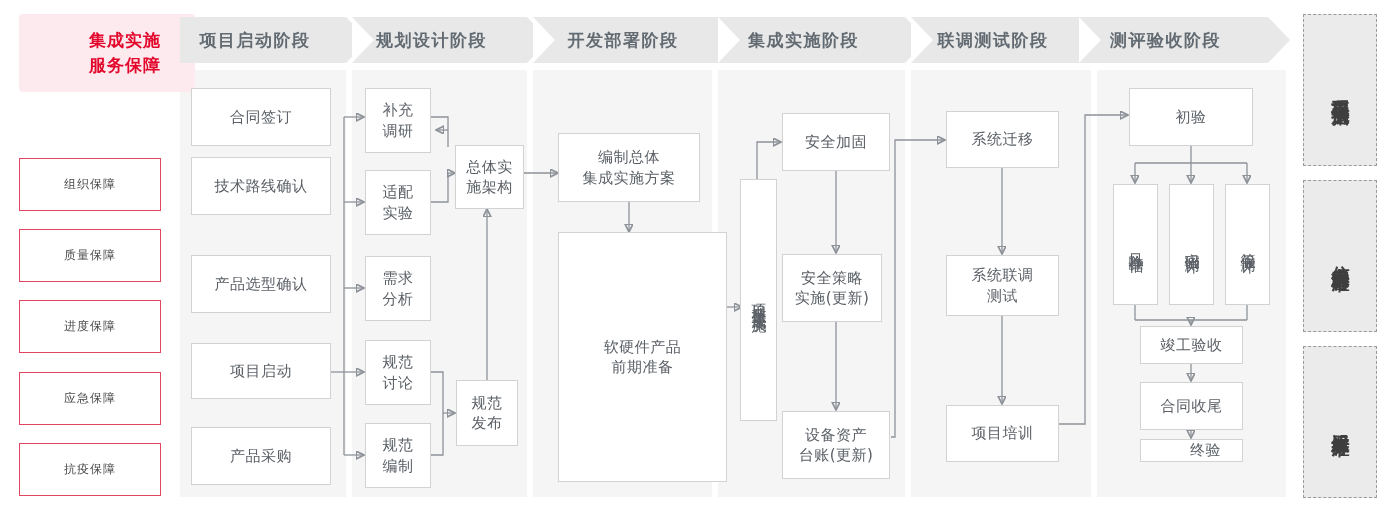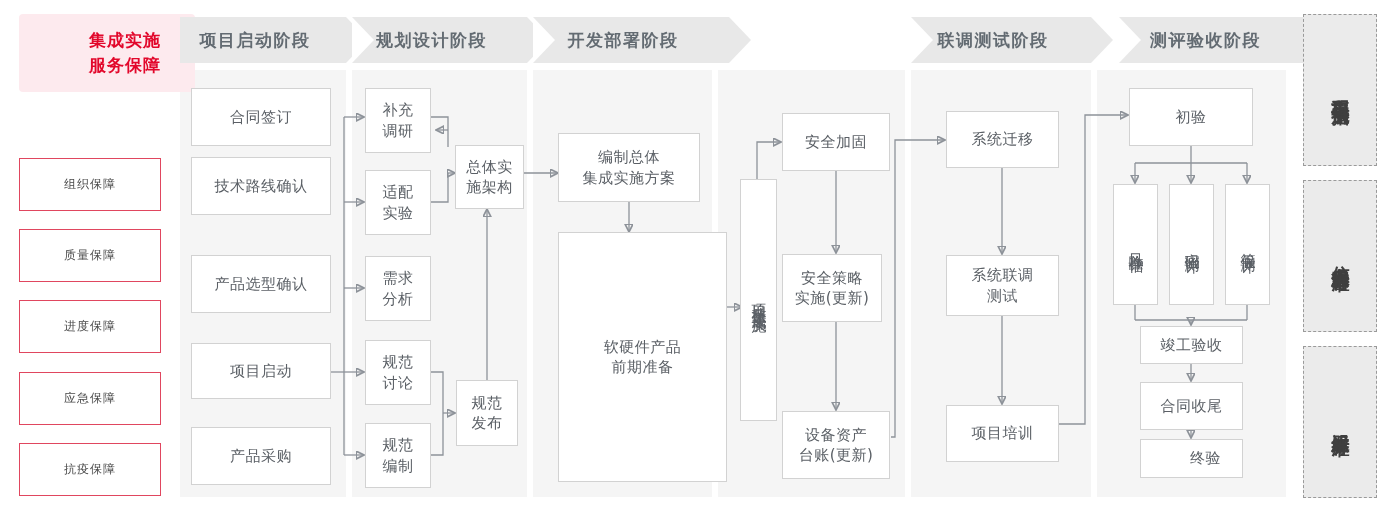--- a/index.html
+++ b/index.html
@@ -163,26 +163,31 @@
   <div class="phdr" style="left:352px;width:175px;">
     <div class="notch"></div>
     <div class="lbl">规划设计阶段</div>
     <div class="tip"></div>
   </div>
   <div class="phdr" style="left:533px;width:179px;padding-left:17px;">
     <div class="notch"></div>
     <div class="lbl">开发部署阶段</div>
     <div class="tip"></div>
   </div>
+  <div class="phdr" style="left:718px;width:187px;">
+    <div class="notch"></div>
+    <div class="lbl">集成实施阶段</div>
+    <div class="tip"></div>
+  </div>
   <div class="phdr" style="left:911px;width:180px;">
     <div class="notch"></div>
     <div class="lbl">联调测试阶段</div>
     <div class="tip"></div>
   </div>
-  <div class="phdr" style="left:1079px;width:189px;margin-left:40px;">
+  <div class="phdr" style="left:1079px;width:189px;">
     <div class="notch"></div>
     <div class="lbl">测评验收阶段</div>
     <div class="tip"></div>
   </div>
 
   <div class="pbox" style="left:191px;top:88px;width:140px;height:58px;">合同签订</div>
   <div class="pbox" style="left:191px;top:157px;width:140px;height:58px;">技术路线确认</div>
   <div class="pbox" style="left:191px;top:255px;width:140px;height:58px;">产品选型确认</div>
   <div class="pbox" style="left:191px;top:343px;width:140px;height:56px;">项目启动</div>
   <div class="pbox" style="left:191px;top:427px;width:140px;height:58px;">产品采购</div>
@@ -218,21 +223,21 @@
   <div class="pbox" style="left:946px;top:255px;width:113px;height:61px;white-space:pre-line;">系统联调
 测试</div>
   <div class="pbox" style="left:946px;top:405px;width:113px;height:57px;">项目培训</div>
 
   <div class="pbox" style="left:1129px;top:88px;width:124px;height:58px;">初验</div>
   <div class="vbox" style="left:1113px;top:184px;width:45px;height:121px;">风险评估</div>
   <div class="vbox" style="left:1169px;top:184px;width:45px;height:121px;">密码测评</div>
   <div class="vbox" style="left:1225px;top:184px;width:45px;height:121px;">等保测评</div>
   <div class="pbox" style="left:1140px;top:326px;width:103px;height:38px;">竣工验收</div>
   <div class="pbox" style="left:1140px;top:382px;width:103px;height:48px;">合同收尾</div>
-  <div class="pbox" style="left:1140px;top:439px;width:103px;height:39px;padding-left:28px;">终验</div>
+  <div class="pbox" style="left:1140px;top:439px;width:103px;height:23px;padding-left:28px;">终验</div>
 
   <div class="stdbox" style="top:14px;height:152px;">
     <span>工程项目实施指引</span>
   </div>
   <div class="stdbox" style="top:180px;height:152px;">
     <span>信息安全保密标准</span>
   </div>
   <div class="stdbox" style="top:346px;height:152px;">
     <span>运维服务标准</span>
   </div>

